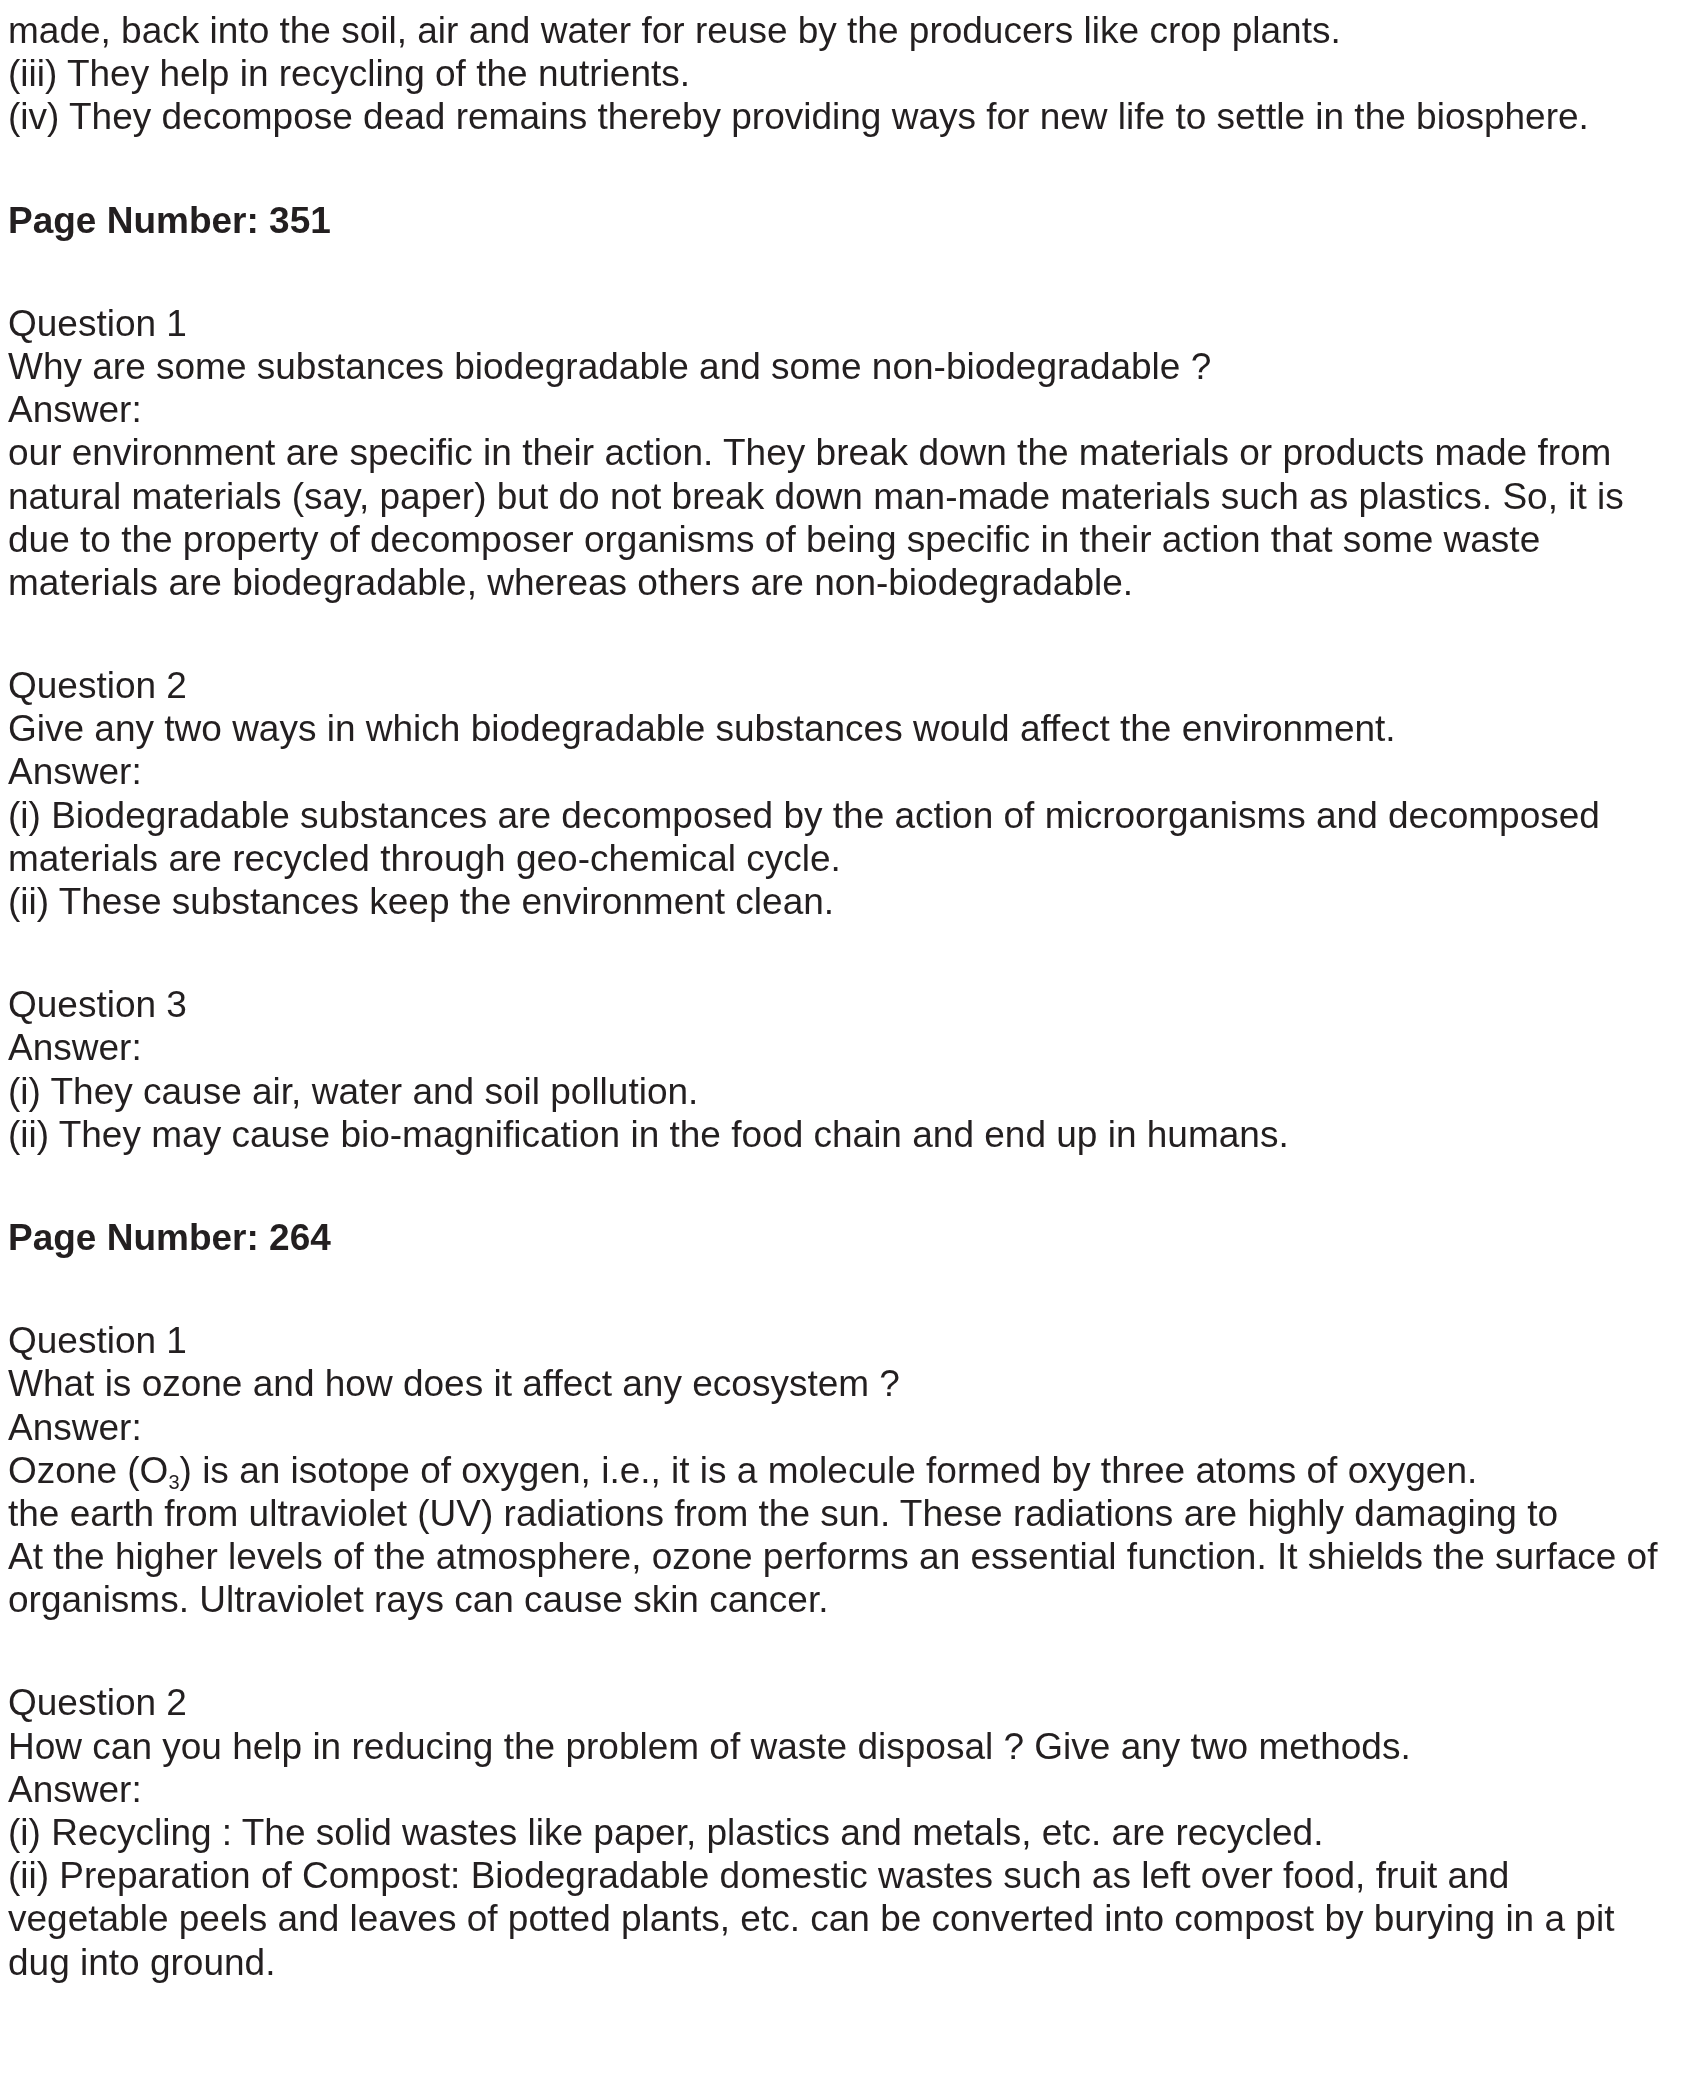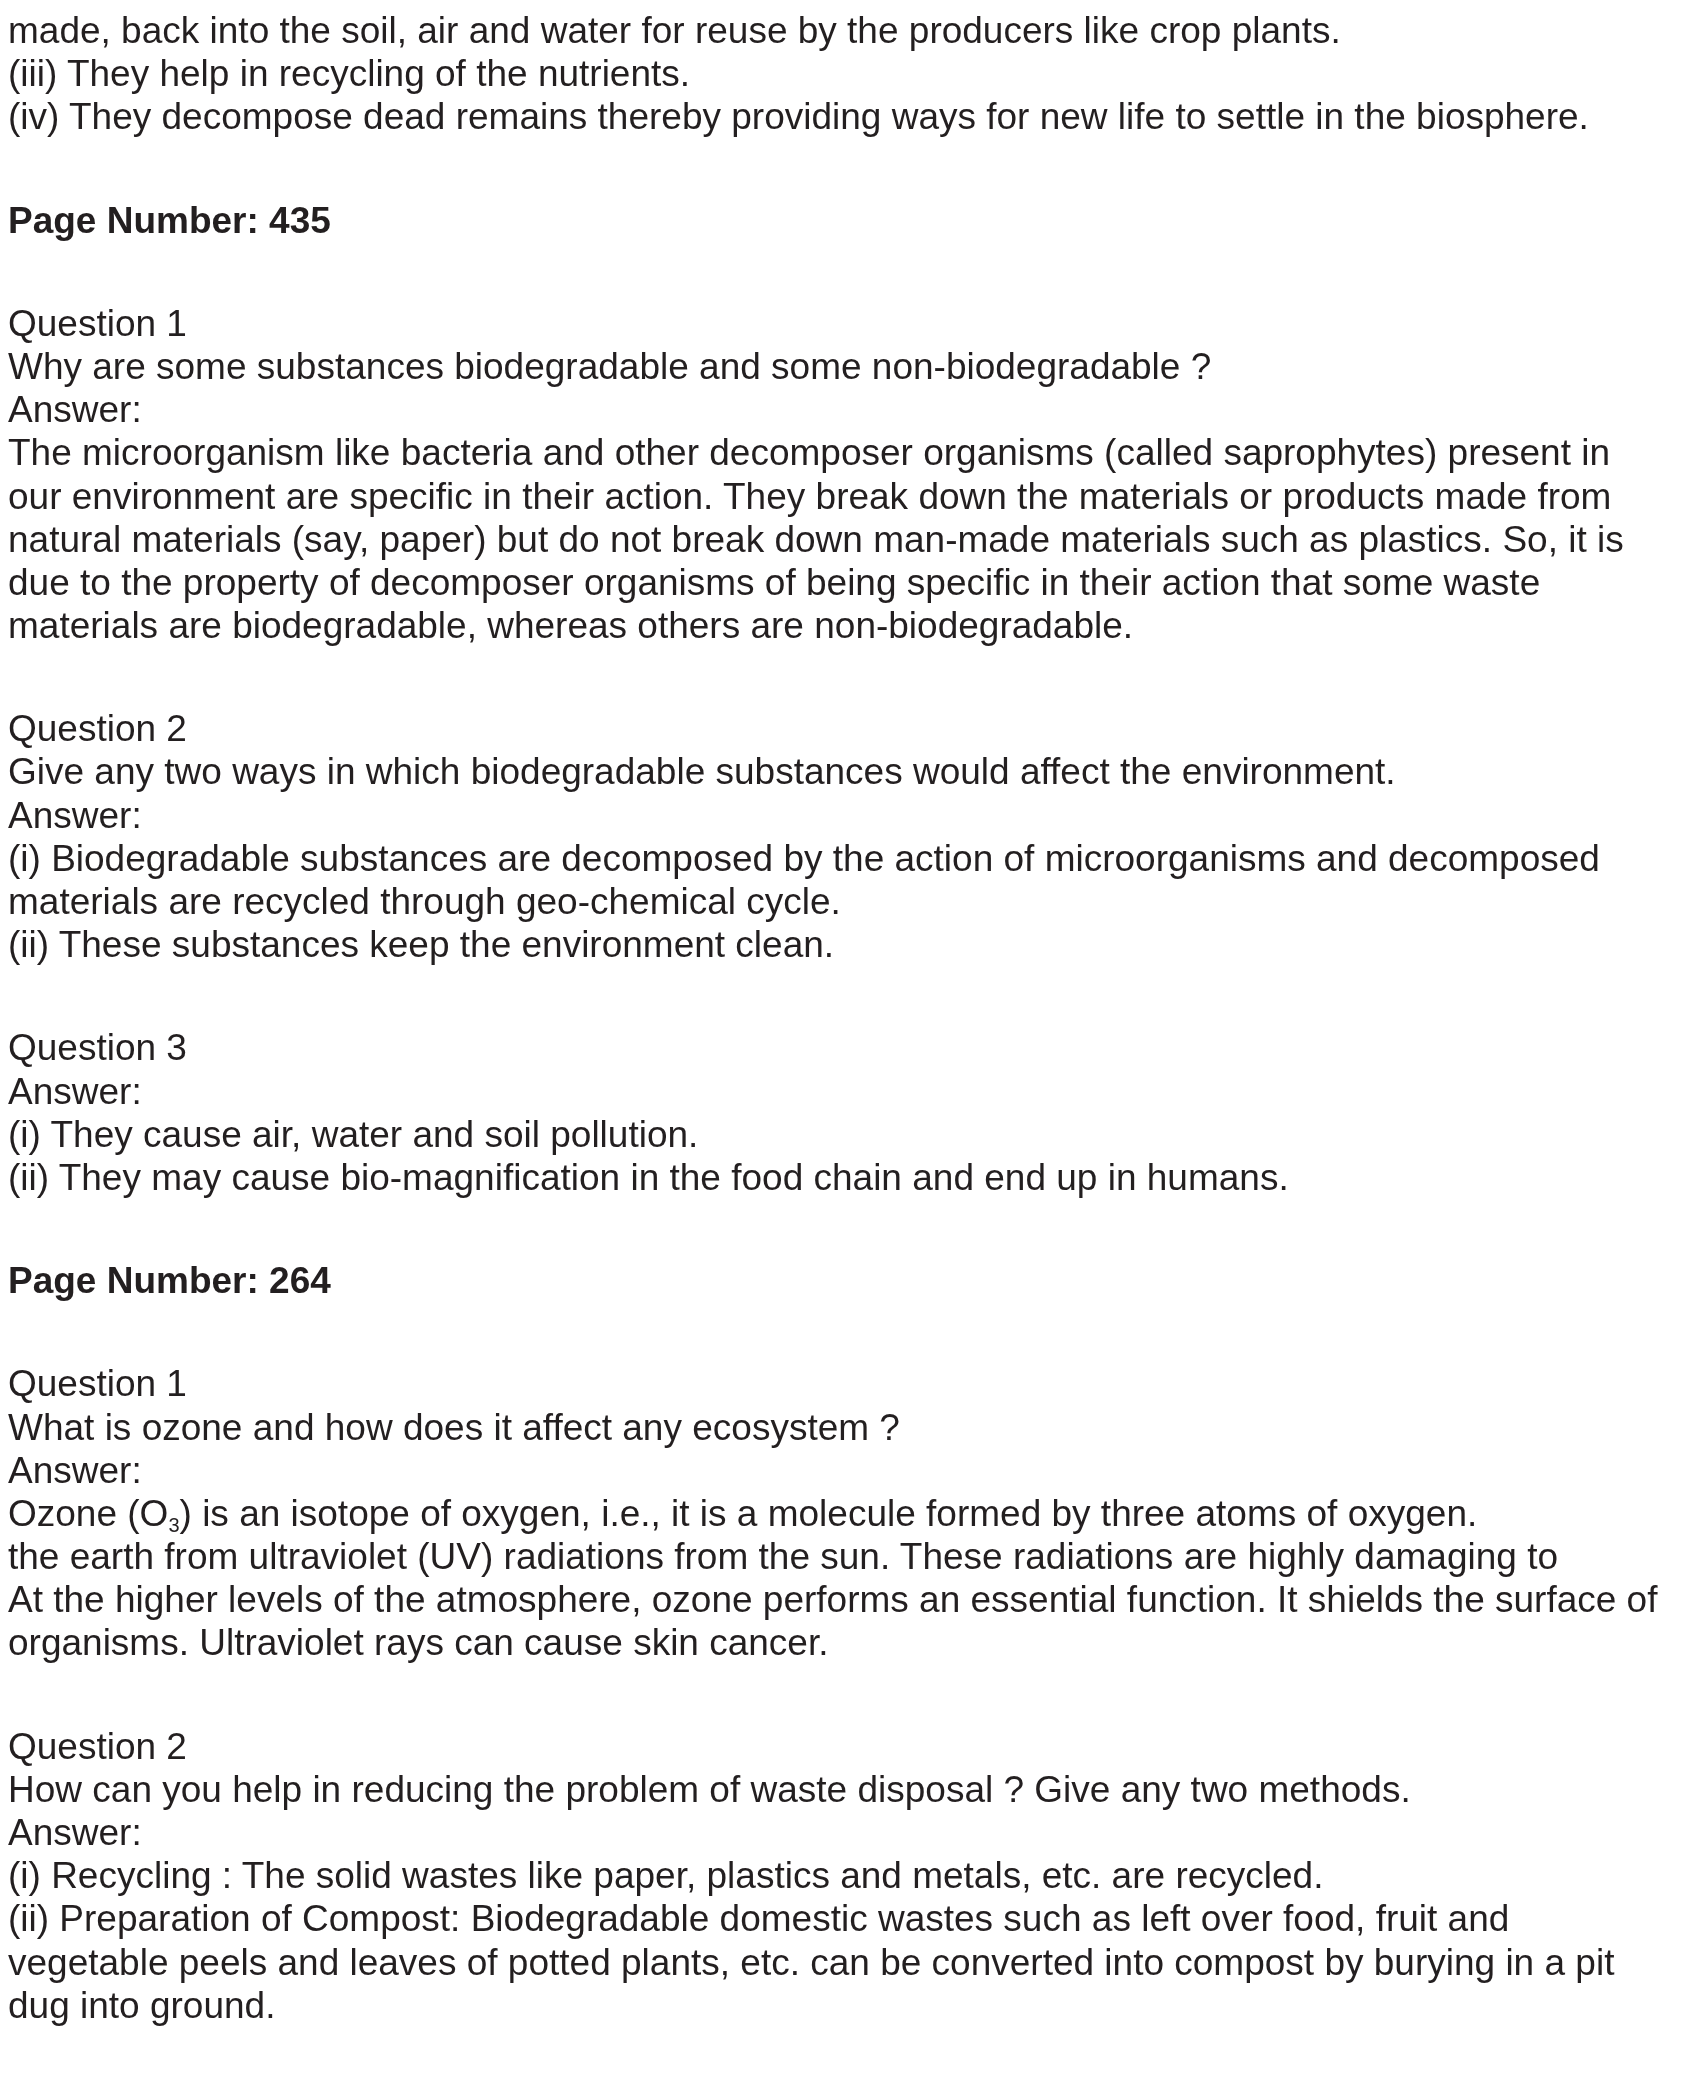--- a/index.html
+++ b/index.html
@@ -49,28 +49,27 @@
 
 <div class="page">
 
   <div class="block">
     <span class="line">made, back into the soil, air and water for reuse by the producers like crop plants.</span>
     <span class="line">(iii) They help in recycling of the nutrients.</span>
     <span class="line">(iv) They decompose dead remains thereby providing ways for new life to settle in the biosphere.</span>
   </div>
 
   <div class="block">
-    <span class="line heading">Page Number: 435</span>
+    <span class="line heading">Page Number: 351</span>
   </div>
 
   <div class="block">
     <span class="line">Question 1</span>
     <span class="line">Why are some substances biodegradable and some non-biodegradable ?</span>
     <span class="line">Answer:</span>
-    <span class="line">The microorganism like bacteria and other decomposer organisms (called saprophytes) present in</span>
     <span class="line">our environment are specific in their action. They break down the materials or products made from</span>
     <span class="line">natural materials (say, paper) but do not break down man-made materials such as plastics. So, it is</span>
     <span class="line">due to the property of decomposer organisms of being specific in their action that some waste</span>
     <span class="line">materials are biodegradable, whereas others are non-biodegradable.</span>
   </div>
 
   <div class="block">
     <span class="line">Question 2</span>
     <span class="line">Give any two ways in which biodegradable substances would affect the environment.</span>
     <span class="line">Answer:</span>

